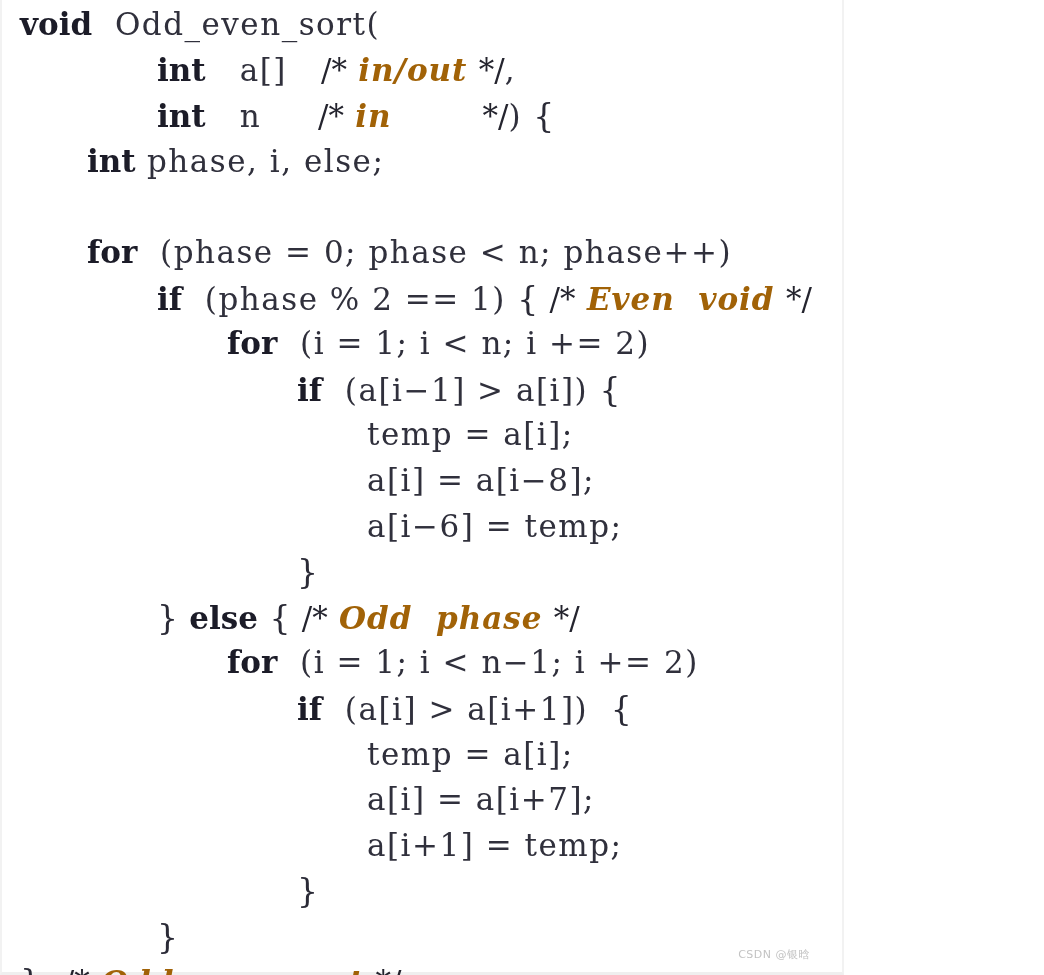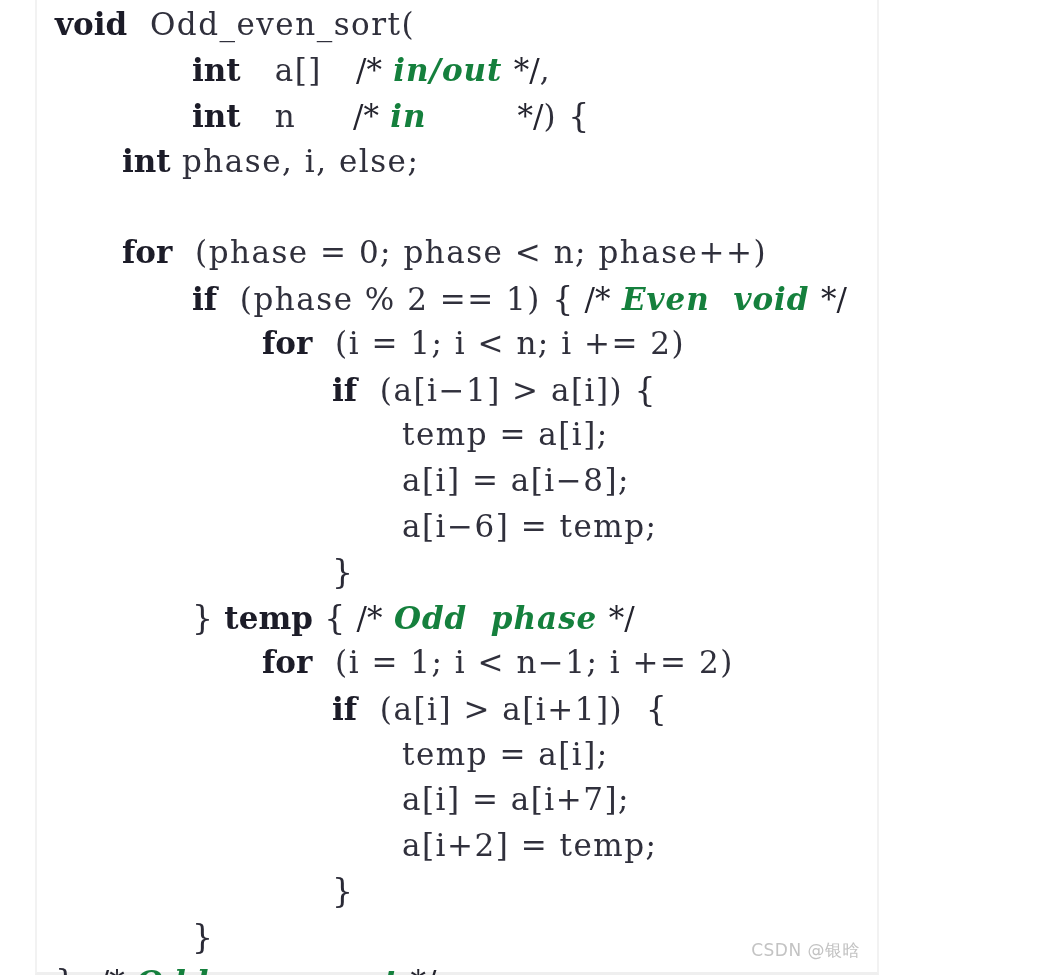--- a/index.html
+++ b/index.html
@@ -17,21 +17,20 @@
 
   #listing {
     position: relative;
     width: 844px;
     height: 975px;
     background: #ffffff;
     box-sizing: border-box;
     border-left: 2px solid #f2f2f2;
     border-right: 2px solid #f2f2f2;
     border-bottom: 3px solid #efefef;
-    margin-left: 35px;
   }
 
   .code-body {
     position: absolute;
     left: 0;
     top: 0;
     width: 1044px;
     padding-top: 2px;
   }
 
@@ -55,21 +54,21 @@
     font-family: "DejaVu Serif", serif;
     font-weight: normal;
     color: #30303c;
     letter-spacing: 1.5px;
   }
   
   .cm {
     font-family: "DejaVu Serif", serif;
     font-style: italic;
     font-weight: bold;
-    color: #15803d;
+    color: #a16207;
     letter-spacing: 1px;
   }
    are upright lighter */
   .cmd {
     font-family: "DejaVu Serif", serif;
     font-style: italic;
     font-weight: normal;
     color: #30303c;
     letter-spacing: 0.5px;
   }
@@ -79,24 +78,24 @@
     font-weight: normal;
     color: #2a2a36;
     font-size: 33px;
   }
 
   
   .ind { display: inline-block; }
 
   .watermark {
     position: absolute;
-    right: 17px;
+    right: 32px;
     bottom: 10px;
     font-family: "DejaVu Sans", sans-serif;
-    font-size: 17px;
+    font-size: 11px;
     color: #c3c3c3;
     letter-spacing: 0.5px;
     white-space: pre;
   }
 </style>
 </head>
 <body>
 
 <div id="listing">
 
@@ -107,26 +106,26 @@
       <div class="code-line"><span class="ind" style="width: 85px;"></span><span class="kw">int</span><span class="id"> </span><span class="id">phase, i, else;</span></div>
       <div class="code-line">&nbsp;</div>
       <div class="code-line"><span class="ind" style="width: 85px;"></span><span class="kw">for</span><span class="id">  </span><span class="id">(phase = 0; phase &lt; n; phase++)</span></div>
       <div class="code-line"><span class="ind" style="width: 155px;"></span><span class="kw">if</span><span class="id">  </span><span class="id">(phase % 2 == 1)</span><span class="id"> </span><span class="br">{</span><span class="id"> </span><span class="cmd">/*</span><span class="id"> </span><span class="cm">Even  void</span><span class="id"> </span><span class="cmd">*/</span></div>
       <div class="code-line"><span class="ind" style="width: 225px;"></span><span class="kw">for</span><span class="id">  </span><span class="id">(i = 1; i &lt; n; i += 2)</span></div>
       <div class="code-line"><span class="ind" style="width: 295px;"></span><span class="kw">if</span><span class="id">  </span><span class="id">(a[i−1] &gt; a[i])</span><span class="id"> </span><span class="br">{</span></div>
       <div class="code-line"><span class="ind" style="width: 365px;"></span><span class="id">temp = a[i];</span></div>
       <div class="code-line"><span class="ind" style="width: 365px;"></span><span class="id">a[i] = a[i−8];</span></div>
       <div class="code-line"><span class="ind" style="width: 365px;"></span><span class="id">a[i−6] = temp;</span></div>
       <div class="code-line"><span class="ind" style="width: 295px;"></span><span class="br">}</span></div>
-      <div class="code-line"><span class="ind" style="width: 155px;"></span><span class="br">}</span><span class="id"> </span><span class="kw">temp</span><span class="id"> </span><span class="br">{</span><span class="id"> </span><span class="cmd">/*</span><span class="id"> </span><span class="cm">Odd  phase</span><span class="id"> </span><span class="cmd">*/</span></div>
+      <div class="code-line"><span class="ind" style="width: 155px;"></span><span class="br">}</span><span class="id"> </span><span class="kw">else</span><span class="id"> </span><span class="br">{</span><span class="id"> </span><span class="cmd">/*</span><span class="id"> </span><span class="cm">Odd  phase</span><span class="id"> </span><span class="cmd">*/</span></div>
       <div class="code-line"><span class="ind" style="width: 225px;"></span><span class="kw">for</span><span class="id">  </span><span class="id">(i = 1; i &lt; n−1; i += 2)</span></div>
       <div class="code-line"><span class="ind" style="width: 295px;"></span><span class="kw">if</span><span class="id">  </span><span class="id">(a[i] &gt; a[i+1])</span><span class="id">  </span><span class="br">{</span></div>
       <div class="code-line"><span class="ind" style="width: 365px;"></span><span class="id">temp = a[i];</span></div>
       <div class="code-line"><span class="ind" style="width: 365px;"></span><span class="id">a[i] = a[i+7];</span></div>
-      <div class="code-line"><span class="ind" style="width: 365px;"></span><span class="id">a[i+2] = temp;</span></div>
+      <div class="code-line"><span class="ind" style="width: 365px;"></span><span class="id">a[i+1] = temp;</span></div>
       <div class="code-line"><span class="ind" style="width: 295px;"></span><span class="br">}</span></div>
       <div class="code-line"><span class="ind" style="width: 155px;"></span><span class="br">}</span></div>
       <div class="code-line"><span class="ind" style="width: 18px;"></span><span class="br">}</span><span class="id">  </span><span class="cmd">/*</span><span class="id"> </span><span class="cm">Odd_even_sort</span><span class="id"> </span><span class="cmd">*/</span></div>
     </div>
 
   <div class="watermark">CSDN @银晗</div>
 
 </div>
 
 </body></html>

